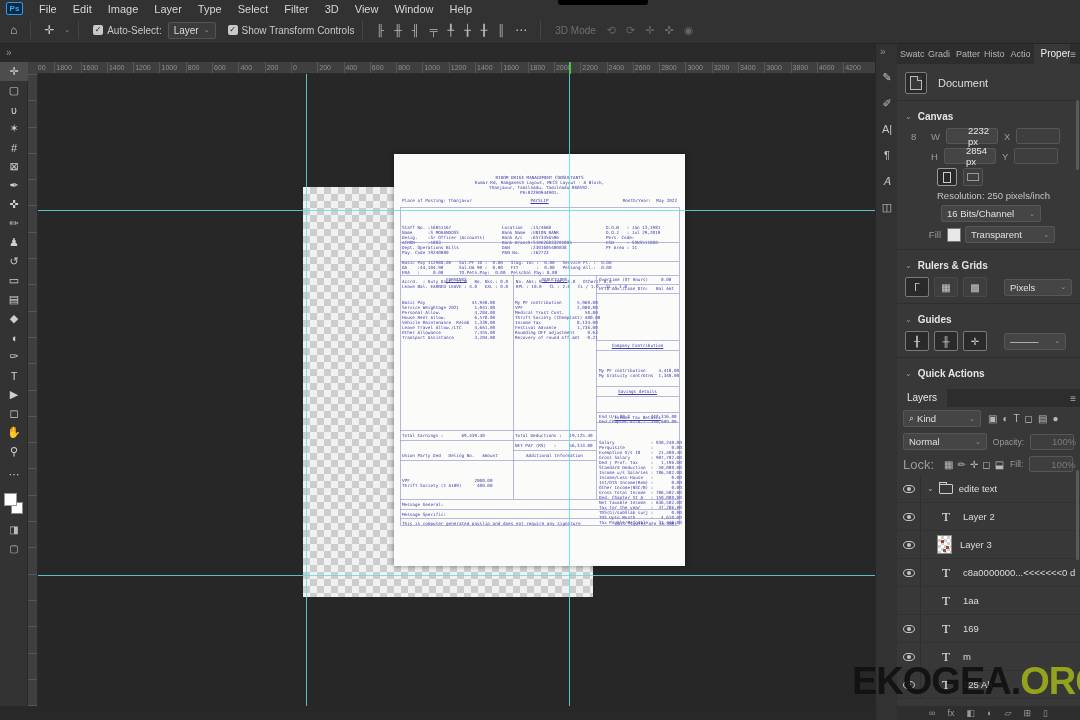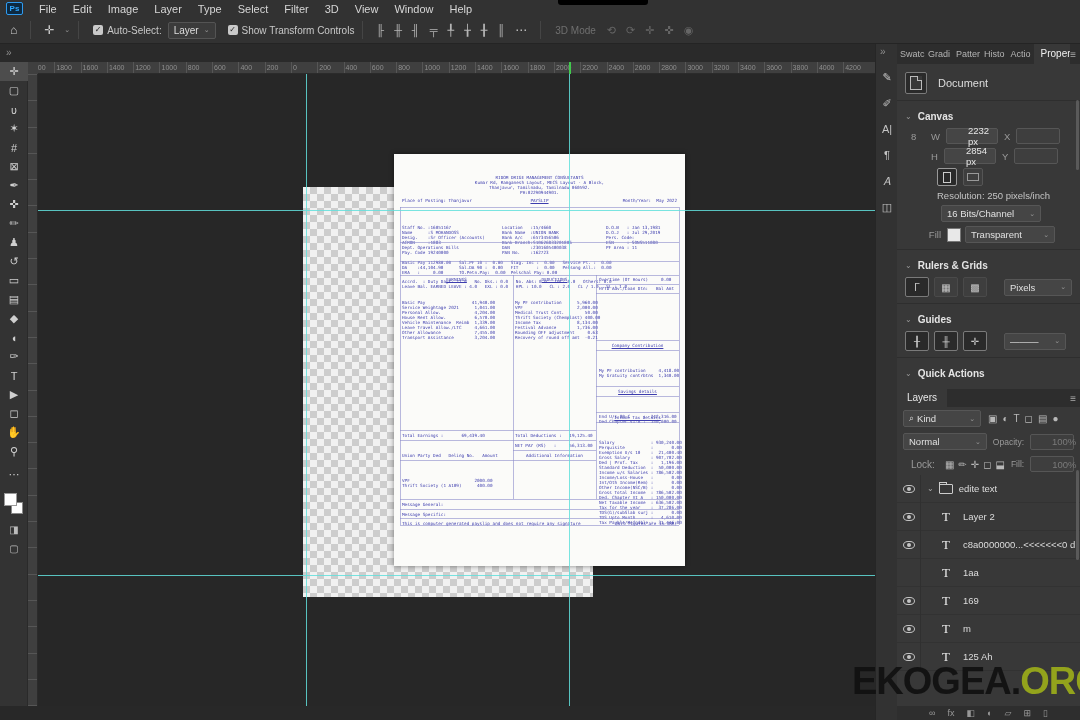--- a/index.html
+++ b/index.html
@@ -599,21 +599,21 @@
     </div>
     <div class="lrow">
       <span class="sel-box dim" style="width:86px">
         <span>Normal</span>
           <span class="caret">⌄</span>
       </span>
       <span class="flabel dim" style="font-size:8.5px">Opacity:</span>
       <span class="field dimmed" style="width:34px">100%</span>
     </div>
     <div class="lrow">
-      <span class="flabel dim" style="font-size:10px;margin-left:8px">Lock:</span>
+      <span class="flabel dim" style="font-size:13px;margin-left:0">Lock:</span>
       <span style="display:flex">
 
       <span class="lfilter-icon" style="margin-left:4px">▦</span>
           <span class="lfilter-icon" style="margin-left:4px">✏</span>
           <span class="lfilter-icon" style="margin-left:4px">✛</span>
           <span class="lfilter-icon" style="margin-left:4px">◻</span>
           <span class="lfilter-icon" style="margin-left:4px">⬓</span>
         </span>
       <span class="flabel dim" style="font-size:8.5px">Fill:</span>
       <span class="field dimmed" style="width:34px">100%</span>
@@ -631,20 +631,28 @@
         <span class="lname">edite text</span>
       </div>
         <div class="layer-row icon-text child">
         <span class="eye-well">
             <span class="eye"></span>
           </span>
 
         <span class="t-thumb only-text">T</span>
 
         <span class="lname">Layer 2</span>
+      </div>
+        <div class="layer-row icon-image child">
+        <span class="eye-well">
+            <span class="eye"></span>
+          </span>
+
+        <span class="img-thumb only-image"></span>
+        <span class="lname">Layer 3</span>
       </div>
         <div class="layer-row icon-text child">
         <span class="eye-well">
             <span class="eye"></span>
           </span>
 
         <span class="t-thumb only-text">T</span>
 
         <span class="lname">c8a0000000...&lt;&lt;&lt;&lt;&lt;&lt;&lt;0 d</span>
       </div>

